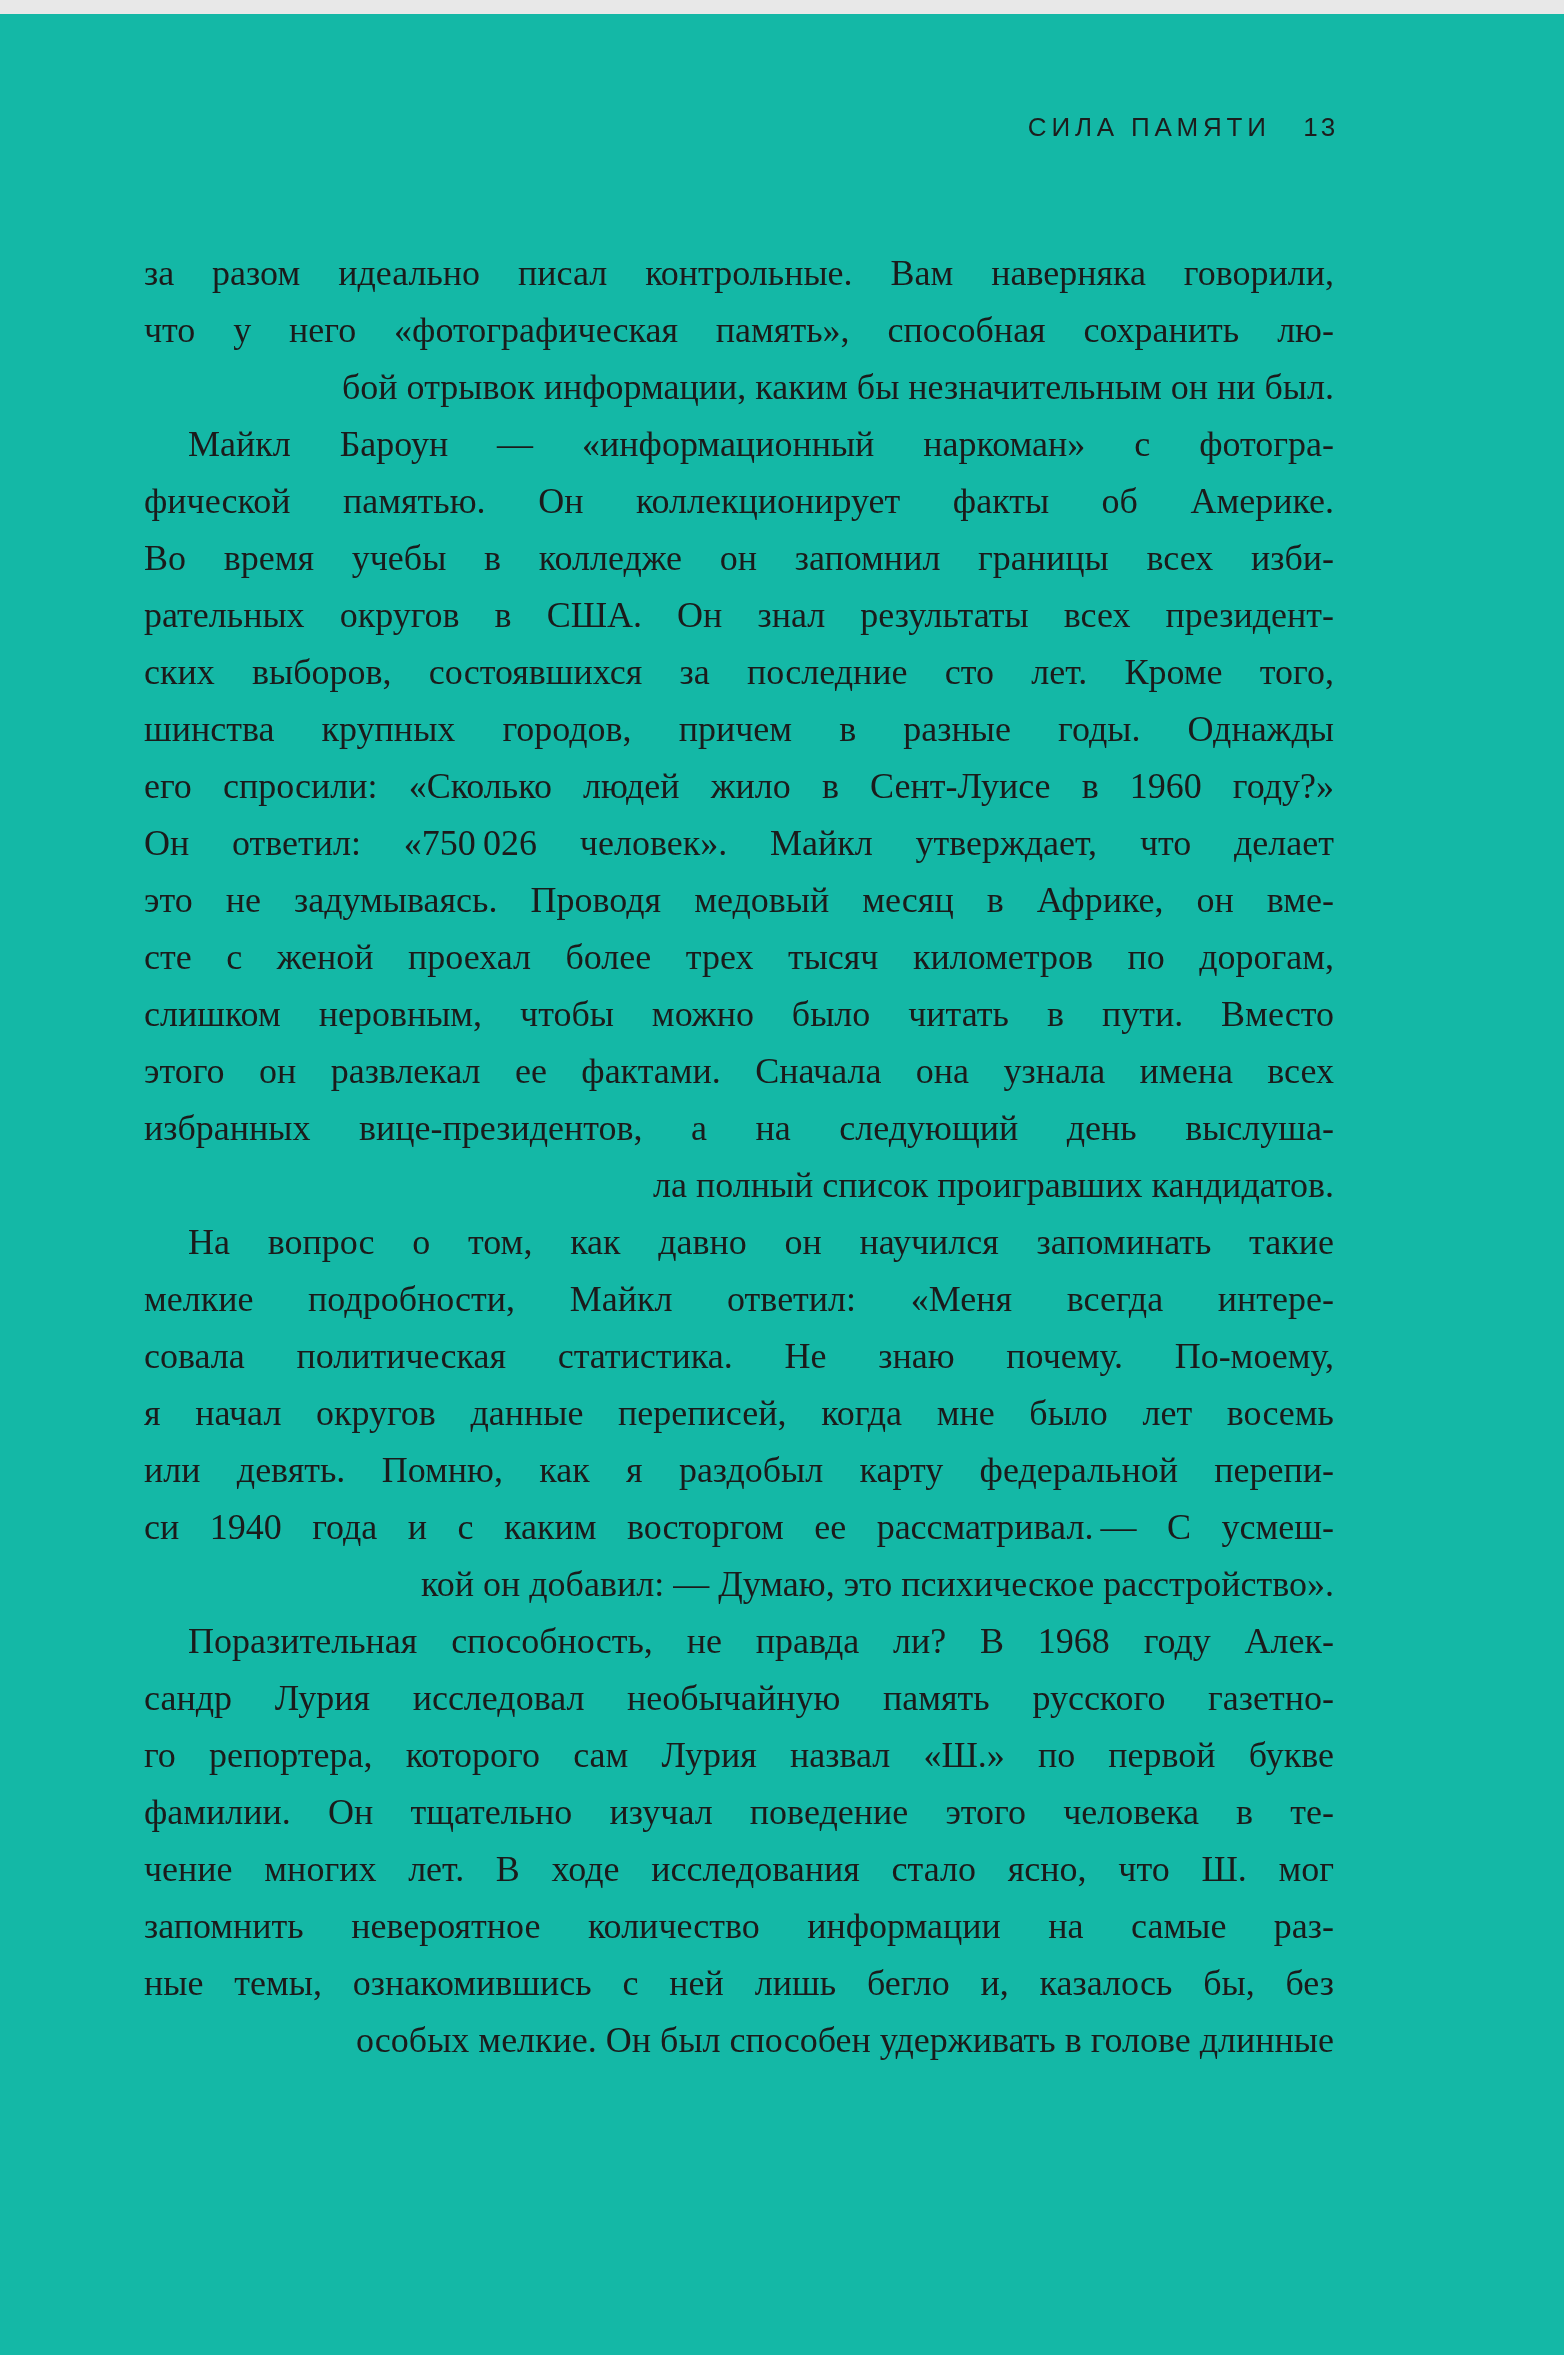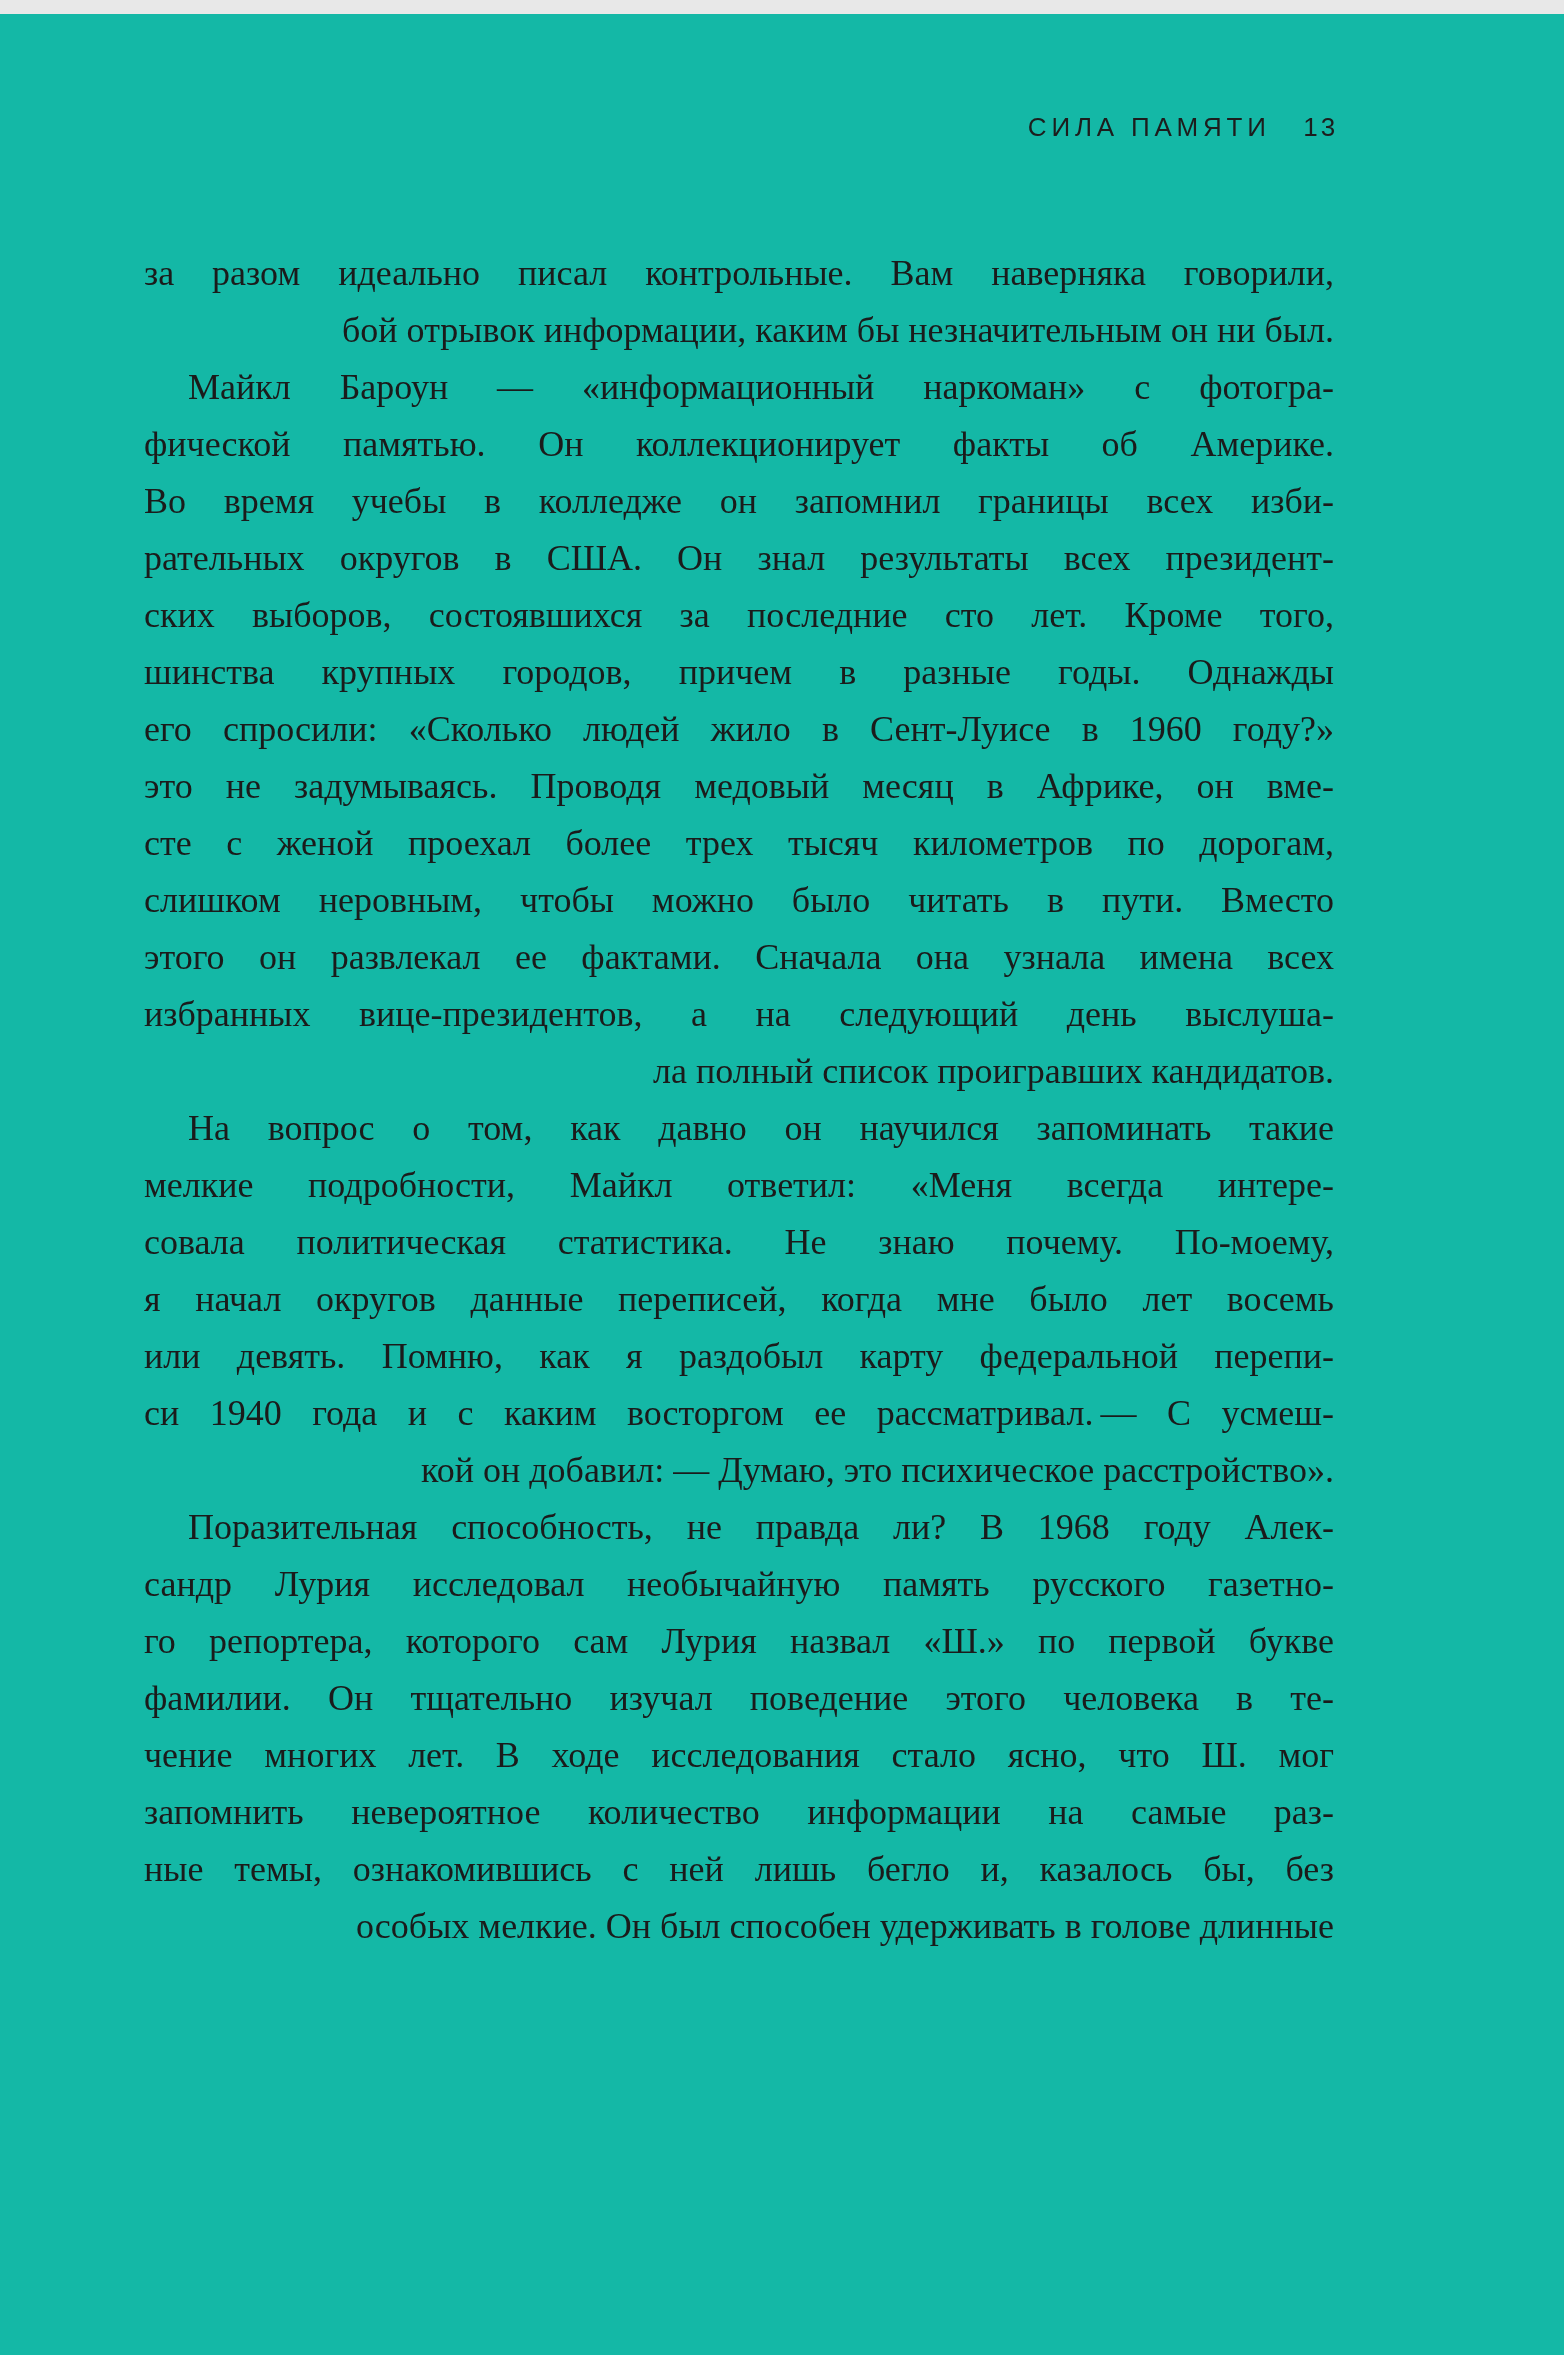--- a/index.html
+++ b/index.html
@@ -64,30 +64,32 @@
 
 <div class="page">
 
   <div class="running-header">
     <span class="header-title">СИЛА ПАМЯТИ</span><span class="page-number">13</span>
   </div>
 
   <div class="text-body">
       <div class="paragraph">
         <div class="line fill">за разом идеально писал контрольные. Вам наверняка говорили,</div>
+        <div class="line fill">что у него «фотографическая память», способная сохранить лю-</div>
         <div class="line">бой отрывок информации, каким бы незначительным он ни был.</div>
       </div>
       <div class="paragraph indented">
         <div class="line fill">Майкл Бароун — «информационный наркоман» с фотогра-</div>
         <div class="line fill">фической памятью. Он коллекционирует факты об Америке.</div>
         <div class="line fill">Во время учебы в колледже он запомнил границы всех изби-</div>
         <div class="line fill">рательных округов в США. Он знал результаты всех президент-</div>
         <div class="line fill">ских выборов, состоявшихся за последние сто лет. Кроме того,</div>
         <div class="line fill">шинства крупных городов, причем в разные годы. Однажды</div>
         <div class="line fill">его спросили: «Сколько людей жило в Сент-Луисе в 1960 году?»</div>
+        <div class="line fill">Он ответил: «750 026 человек». Майкл утверждает, что делает</div>
         <div class="line fill">это не задумываясь. Проводя медовый месяц в Африке, он вме-</div>
         <div class="line fill">сте с женой проехал более трех тысяч километров по дорогам,</div>
         <div class="line fill">слишком неровным, чтобы можно было читать в пути. Вместо</div>
         <div class="line fill">этого он развлекал ее фактами. Сначала она узнала имена всех</div>
         <div class="line fill">избранных вице-президентов, а на следующий день выслуша-</div>
         <div class="line">ла полный список проигравших кандидатов.</div>
       </div>
       <div class="paragraph indented">
         <div class="line fill">На вопрос о том, как давно он научился запоминать такие</div>
         <div class="line fill">мелкие подробности, Майкл ответил: «Меня всегда интере-</div>

